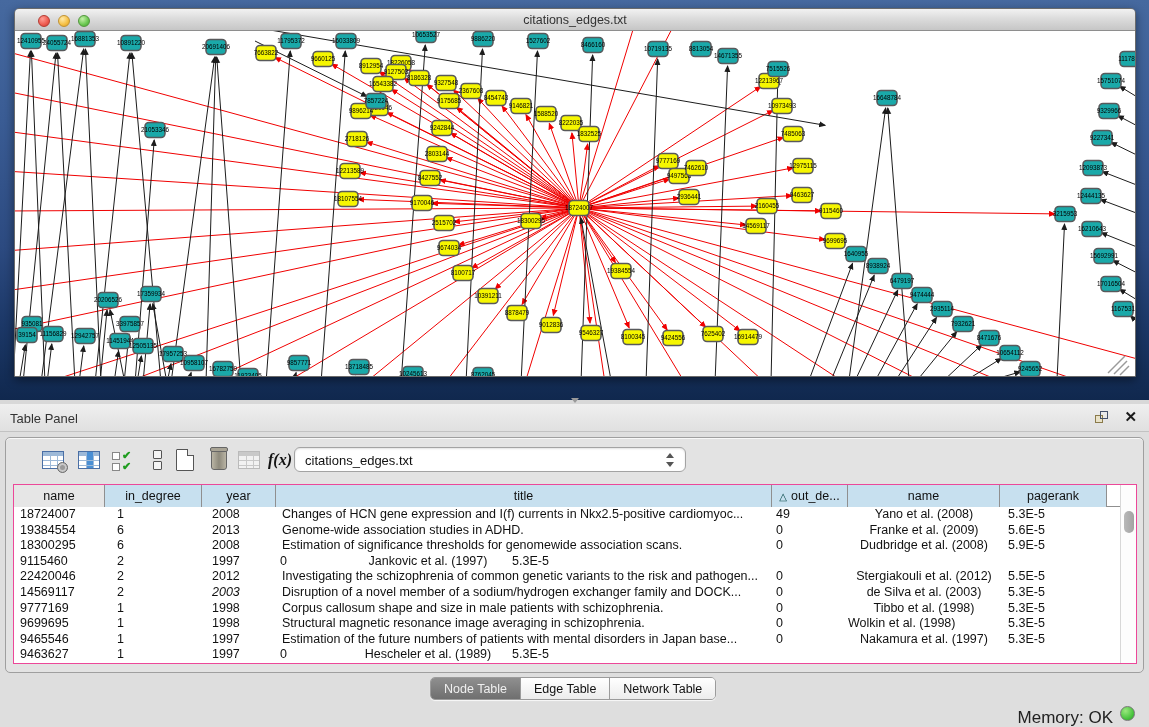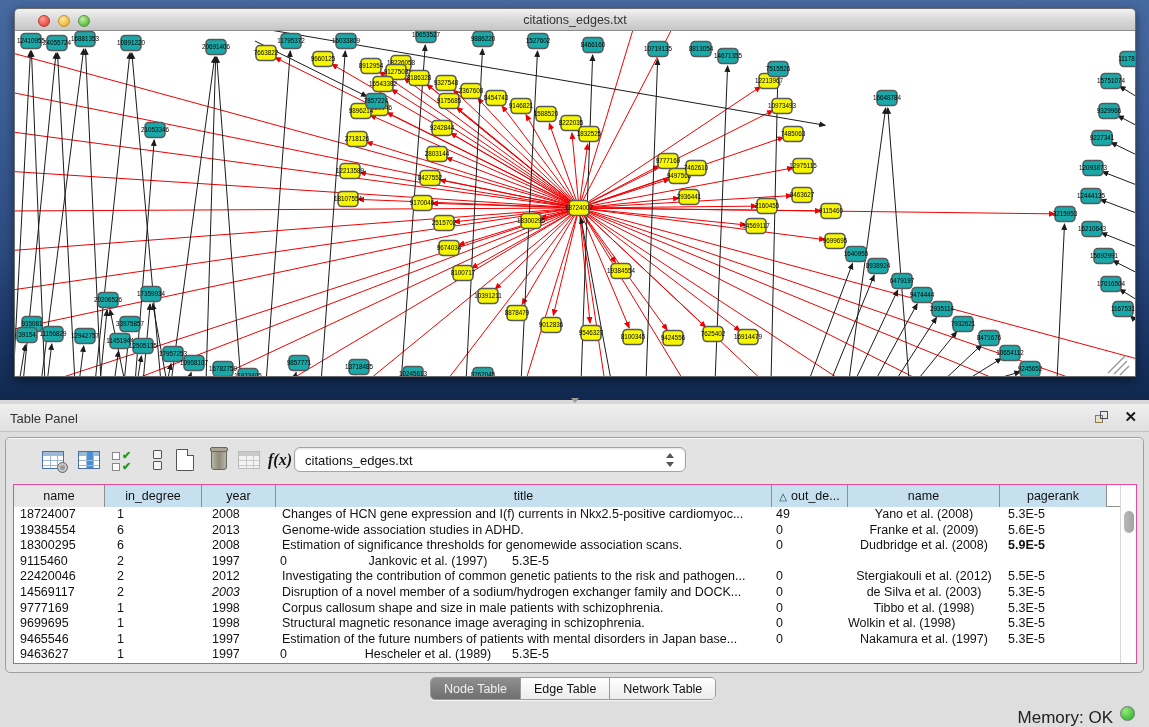--- a/index.html
+++ b/index.html
@@ -814,35 +814,35 @@
               <div class="td" style="width: 152px; text-align: center;">Franke et al. (2009)</div>
               <div class="td" style="width: 107px; padding-left: 8px;">5.6E-5</div>
             </div>
             <div class="trow" style="top: 53.2px;">
               <div class="td" style="width: 91px; padding-left: 6px;">18300295</div>
               <div class="td" style="width: 97px; padding-left: 12px;">6</div>
               <div class="td" style="width: 74px; padding-left: 10px;">2008</div>
               <div class="td" style="width: 496px; padding-left: 6px;">Estimation of significance thresholds for genomewide association scans.</div>
               <div class="td" style="width: 76px; padding-left: 4px;">0</div>
               <div class="td" style="width: 152px; text-align: center;">Dudbridge et al. (2008)</div>
-              <div class="td" style="width: 107px; padding-left: 8px; font-weight: bold;">5.9E-5</div>
+              <div class="td" style="width: 107px; padding-left: 8px;">5.9E-5</div>
             </div>
             <div class="trow" style="top: 68.8px;">
               <div class="td" style="width: 91px; padding-left: 6px;">9115460</div>
               <div class="td" style="width: 97px; padding-left: 12px;">2</div>
               <div class="td" style="width: 74px; padding-left: 10px;">1997</div>
               <div class="td" style="width: 76px; padding-left: 4px;">0</div>
               <div class="td" style="width: 152px; text-align: center;">Jankovic et al. (1997)</div>
               <div class="td" style="width: 107px; padding-left: 8px;">5.3E-5</div>
             </div>
             <div class="trow" style="top: 84.4px;">
               <div class="td" style="width: 91px; padding-left: 6px;">22420046</div>
               <div class="td" style="width: 97px; padding-left: 12px;">2</div>
               <div class="td" style="width: 74px; padding-left: 10px;">2012</div>
-              <div class="td" style="width: 496px; padding-left: 6px;">Investigating the contribution of common genetic patients to the risk and pathogen...</div>
+              <div class="td" style="width: 496px; padding-left: 6px;">Investigating the schizophrenia of common genetic variants to the risk and pathogen...</div>
               <div class="td" style="width: 76px; padding-left: 4px;">0</div>
               <div class="td" style="width: 152px; text-align: center;">Stergiakouli et al. (2012)</div>
               <div class="td" style="width: 107px; padding-left: 8px;">5.5E-5</div>
             </div>
             <div class="trow" style="top: 100px;">
               <div class="td" style="width: 91px; padding-left: 6px;">14569117</div>
               <div class="td" style="width: 97px; padding-left: 12px;">2</div>
               <div class="td" style="width: 74px; padding-left: 10px; font-style: italic;">2003</div>
               <div class="td" style="width: 496px; padding-left: 6px;">Disruption of a novel member of a sodium/hydrogen exchanger family and DOCK...</div>
               <div class="td" style="width: 76px; padding-left: 4px;">0</div>

